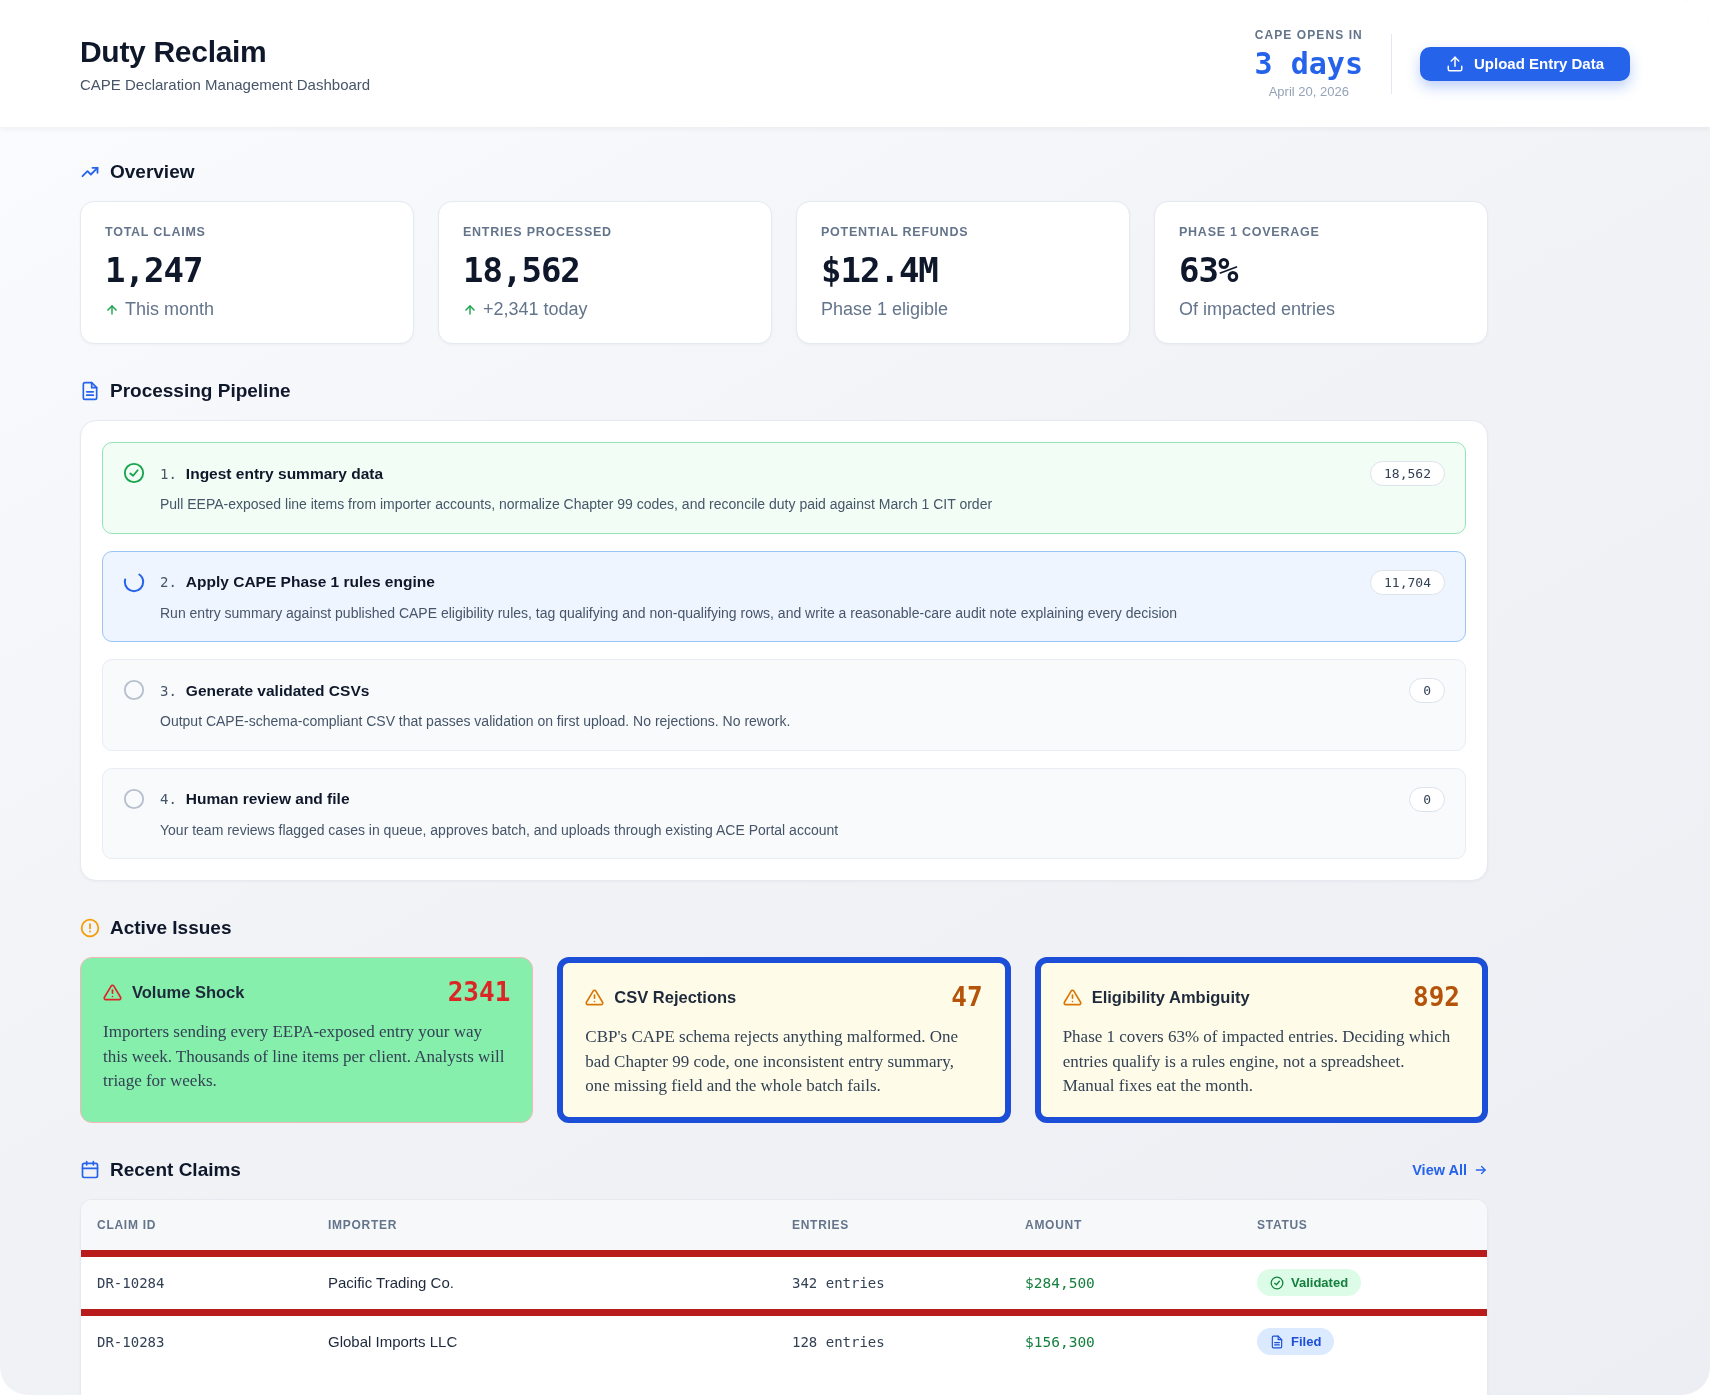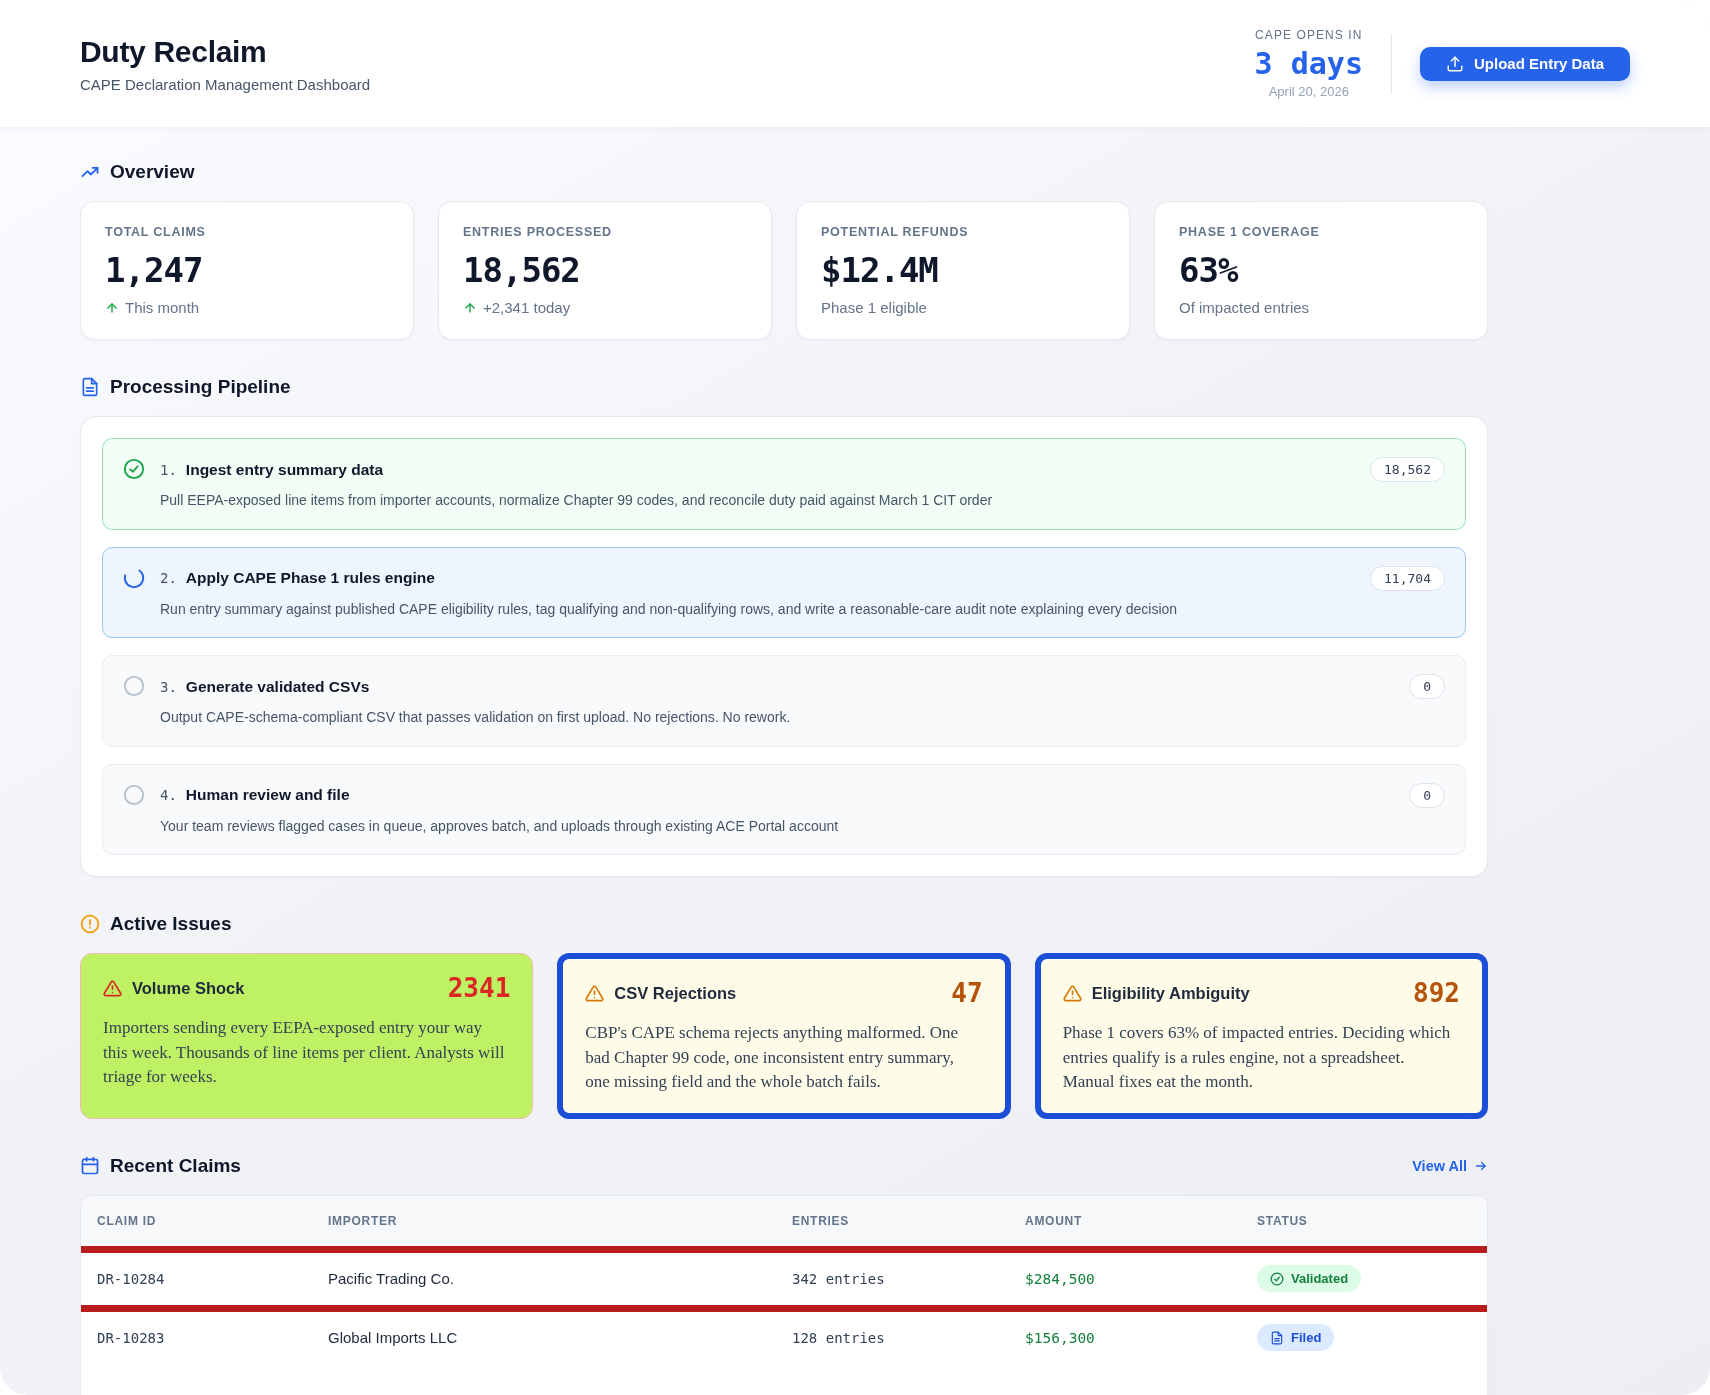--- a/index.html
+++ b/index.html
@@ -20,21 +20,21 @@
     background:#ffffff;
     padding:24px 80px;
     display:flex; align-items:center; justify-content:space-between;
     box-shadow:0 2px 6px rgba(15,23,42,.05);
     height:127px;
   }
   .app-title { font-size:30px; font-weight:700; color:#0f172a; letter-spacing:-0.3px; }
   .app-subtitle { font-size:15px; color:#475569; margin-top:7px; }
   .header-right { display:flex; align-items:center; gap:28px; }
   .countdown { text-align:center; }
-  .countdown-label { font-size:12px; font-weight:400; letter-spacing:.09em; color:#64748b; text-transform:uppercase;text-align:center; }
+  .countdown-label { font-size:12px; font-weight:700; letter-spacing:.09em; color:#64748b; text-transform:uppercase;text-align:center; }
   .countdown-value { font-family:"DejaVu Sans Mono", monospace; font-size:30px; font-weight:700; color:#2563eb; margin:4px 0 3px; }
   .countdown-date { font-size:13px; color:#94a3b8; }
   .header-divider { width:1px; height:60px; background:#e2e8f0; }
   .upload-btn {
     display:flex; align-items:center; gap:10px;
     background:#2563eb; color:#fff; border:none; cursor:pointer;
     font-family:"Liberation Sans", sans-serif;
     font-size:15px; font-weight:600;
     padding:8px 26px; border-radius:10px;
     box-shadow:0 6px 14px rgba(37,99,235,.30);
@@ -50,21 +50,21 @@
   .view-all { display:flex; align-items:center; gap:7px; color:#2563eb; font-size:14.5px; font-weight:600; text-decoration:none; cursor:pointer; }
 
   
   .stat-grid { display:grid; grid-template-columns:repeat(4,1fr); gap:24px; }
   .stat-card {
     background:#fff; border:1px solid #e5e9f0; border-radius:14px;
     padding:23px 24px; box-shadow:0 1px 3px rgba(15,23,42,.04);
   }
   .stat-label { font-size:12.5px; font-weight:600; letter-spacing:.06em; color:#64748b; text-transform:uppercase; }
   .stat-value { font-family:"DejaVu Sans Mono", monospace; font-size:34px; font-weight:700; color:#0f172a; margin:11px 0 9px; letter-spacing:-1px; }
-  .stat-sub { font-size:15px; color:#64748b; display:flex; align-items:center; gap:6px; }
+  .stat-sub { font-size:18px; color:#64748b; display:flex; align-items:center; gap:6px; }
   .trend-icon { width:14px; height:14px; display:inline-flex; }
 
   
   .pipeline-card {
     background:#fff; border:1px solid #e5e9f0; border-radius:16px;
     padding:21px; box-shadow:0 1px 3px rgba(15,23,42,.04);
   }
   .step { display:flex; gap:15px; padding:18px 20px; border-radius:10px; align-items:flex-start; }
   .step + .step { margin-top:17px; }
   .step.complete { background:#f1fdf5; border:1px solid #99e2b6; }
@@ -78,21 +78,21 @@
   .step-badge {
     margin-left:auto; background:#fff; border:1px solid #dde3ec;
     border-radius:999px; padding:4px 13px;
     font-family:"DejaVu Sans Mono", monospace; font-size:13px; color:#334155;
   }
   .step-desc { margin-top:9px; font-size:14px; color:#475569; line-height:1.4; }
 
   
   .issues-grid { display:grid; grid-template-columns:repeat(3,1fr); gap:24px; }
   .issue-card { border-radius:12px; padding:19px 22px; }
-  .issue-card.critical { background:#bef264; border:1px solid #f2b8b8; }
+  .issue-card.critical { background:#86efac; border:1px solid #f2b8b8; }
   .issue-card.warning  { background:#fefce8; border:6px solid #1d4ed8; }
   .issue-head { display:flex; align-items:center; gap:10px; }
   .issue-title { font-size:16.5px; font-weight:700; color:#1e293b; }
   .issue-count { margin-left:auto; font-family:"DejaVu Sans Mono", monospace; font-size:26px; font-weight:600; }
   .issue-card.critical .issue-count { color:#dc2626; }
   .issue-card.warning  .issue-count { color:#b45309; }
   .issue-icon { width:19px; height:19px; display:inline-flex; }
   .issue-desc { margin-top:13px; font-size:17px; color:#334155; line-height:1.42;font-family:Liberation Serif, serif; }
 
   

